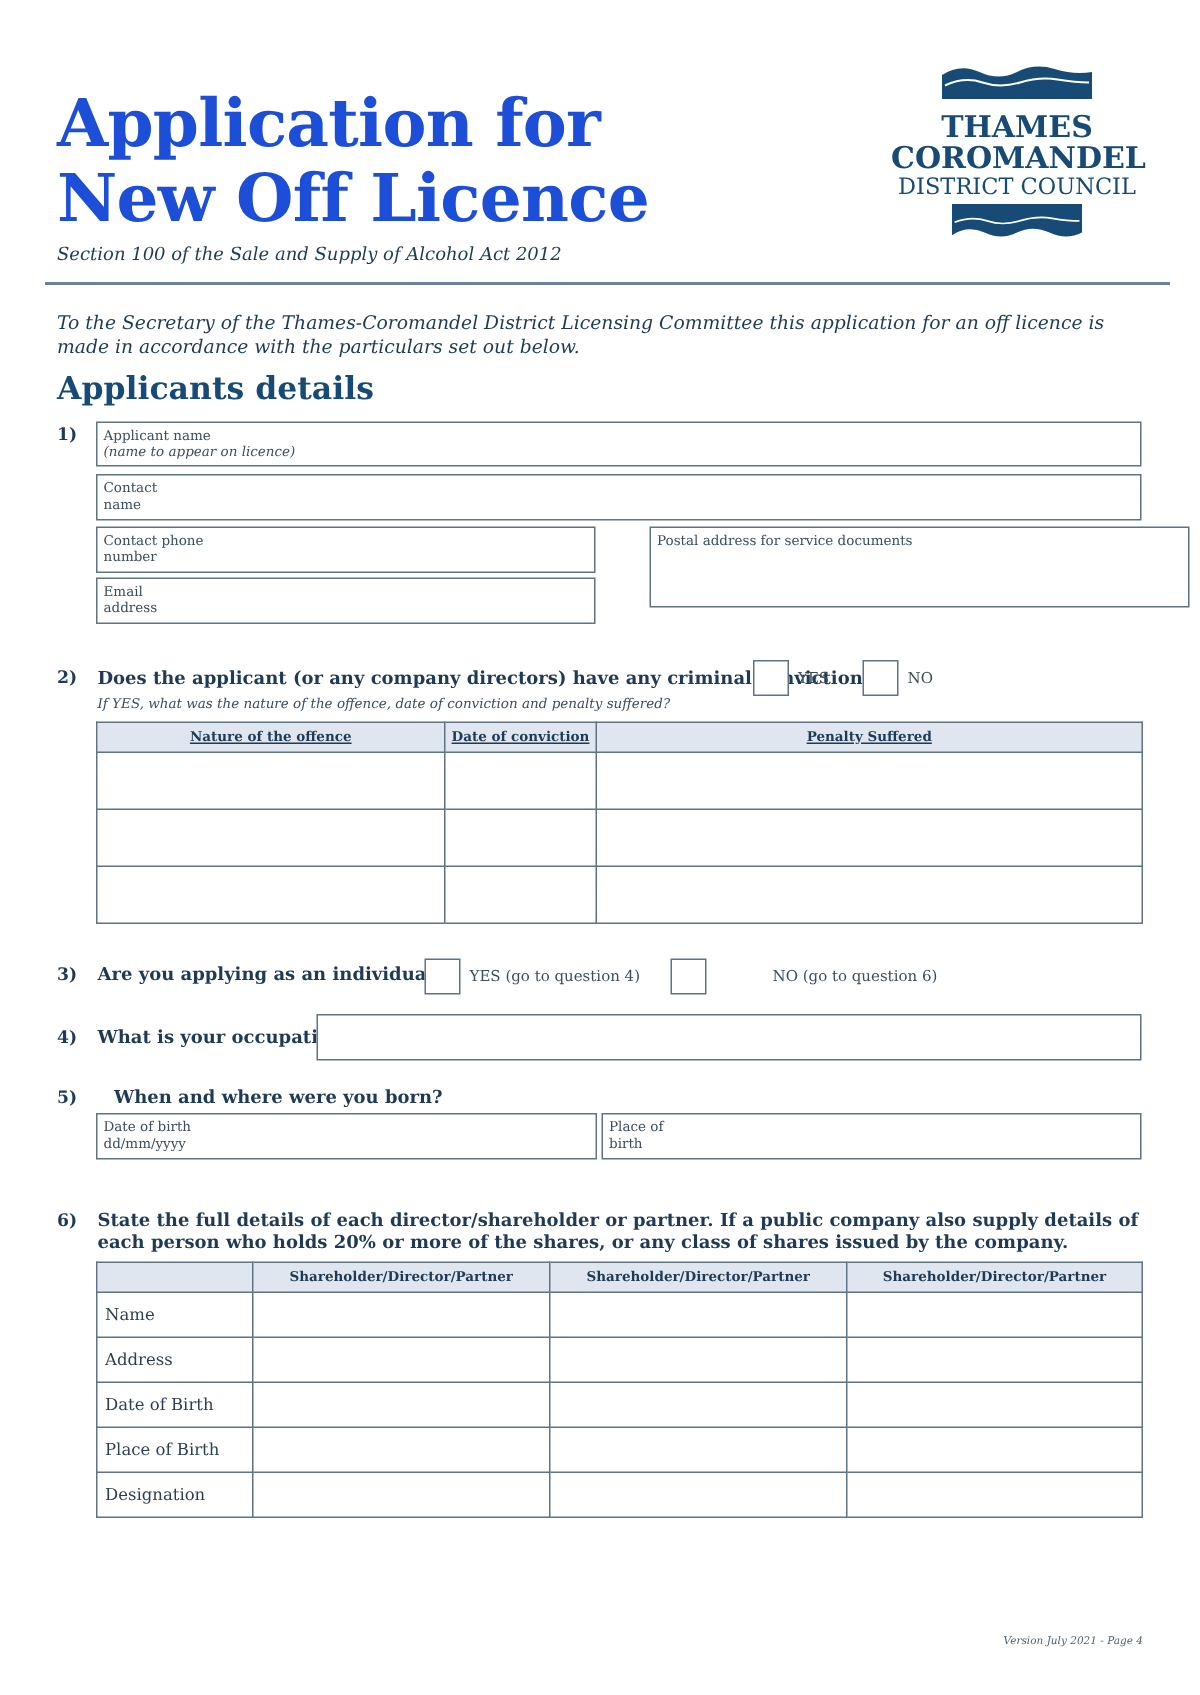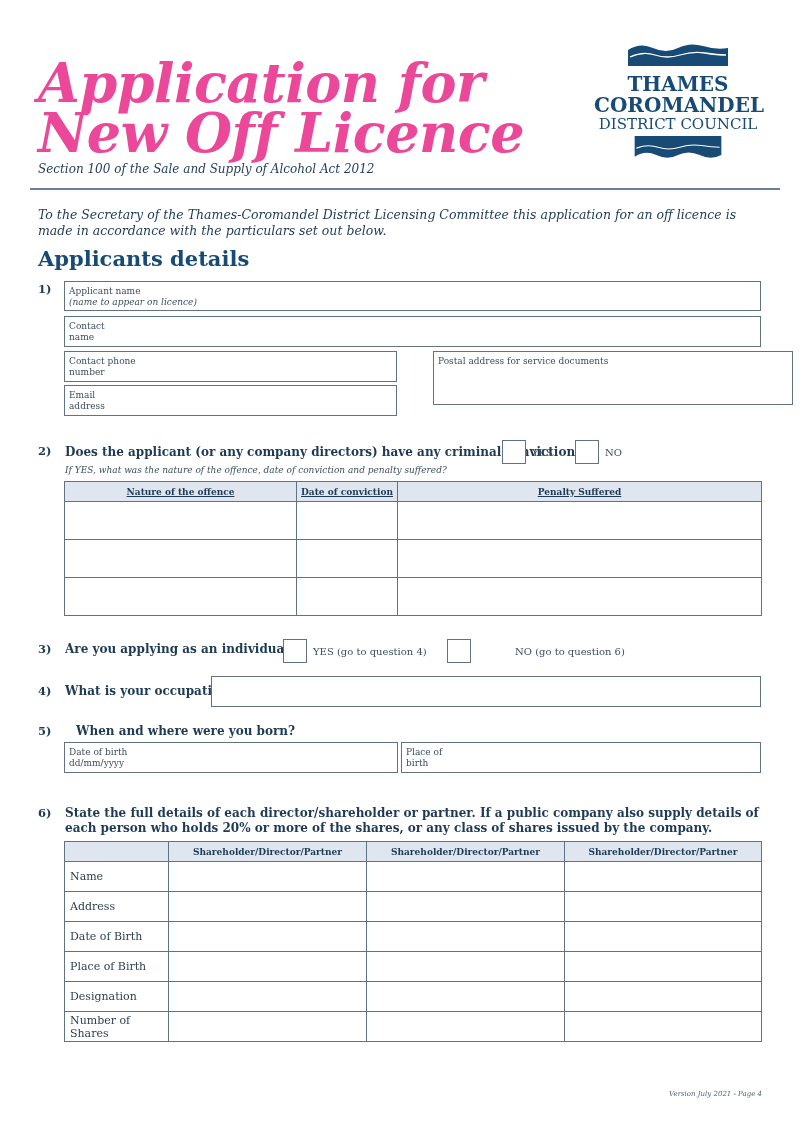--- a/index.html
+++ b/index.html
@@ -1,19 +1,19 @@
 <!DOCTYPE html>
 <html><head>
 <meta charset="utf-8">
 <style>
   * { box-sizing: border-box; margin: 0; padding: 0; }
   html, body { width: 800px; height: 1130px; background: #ffffff; }
   body { position: relative; font-family: "DejaVu Serif", "Liberation Serif", serif; color: #1f3a55; overflow: hidden; }
   .abs { position: absolute; }
-  .title { left: 38px; top: 58px; font-size: 54px; line-height: 50px; font-weight: bold; color: #ec4899; letter-spacing: -0.5px; font-style: italic; }
+  .title { left: 38px; top: 58px; font-size: 44px; line-height: 50px; font-weight: bold; color: #1d4ed8; letter-spacing: -0.5px; }
   .subtitle { left: 38px; top: 162px; font-size: 12px; font-style: italic; color: #1f3a55; }
   .rule { left: 30px; top: 188px; width: 750px; height: 2px; background: #6c8294; }
   .logo { left: 594px; top: 40px; width: 168px; height: 128px; }
   .logo .wave { position: absolute; left: 34px; width: 100px; height: 26px; }
   .logo .t1 { position: absolute; left: 0; width: 168px; text-align: center; font-weight: bold; color: #174a74; }
   .intro { left: 38px; top: 207px; width: 730px; font-size: 12.5px; line-height: 16px; font-style: italic; color: #1f3a55; }
   .h2 { left: 38px; top: 246px; font-size: 21px; font-weight: bold; color: #174a74; }
   .qnum { font-size: 11.5px; font-weight: bold; color: #1f3a55; left: 38px; }
   .qtext { font-size: 12px; font-weight: bold; color: #1f3a55; }
   .box { border: 1.3px solid #5f7383; background: #fff; }
@@ -178,22 +178,16 @@
         <td></td>
         <td></td>
         <td></td>
       </tr>
     <tr style="height:30px;">
         <td class="rowlbl">Designation</td>
         <td></td>
         <td></td>
         <td></td>
       </tr>
-    <tr style="height:30px;">
-        <td class="rowlbl">Number of Shares</td>
-        <td></td>
-        <td></td>
-        <td></td>
-      </tr>
   </tbody>
 </table>
 
 <div class="abs footer">Version July 2021  -  Page 4</div>
 
 </body></html>

